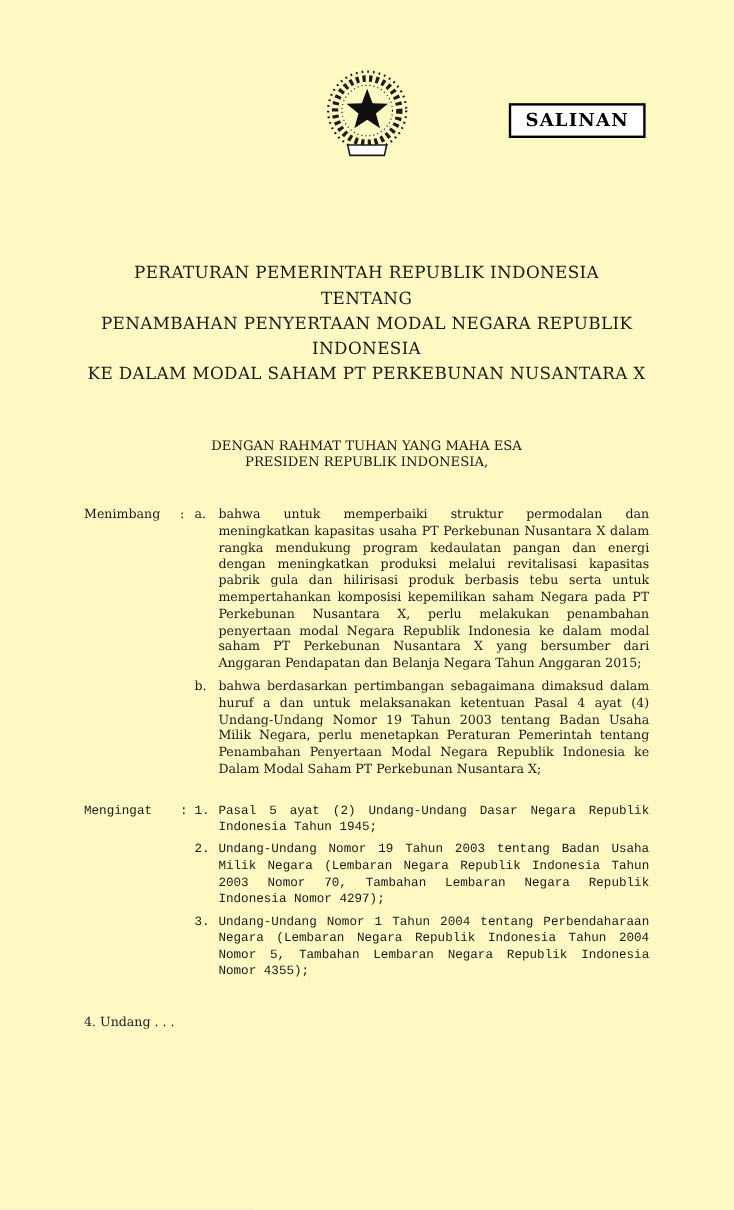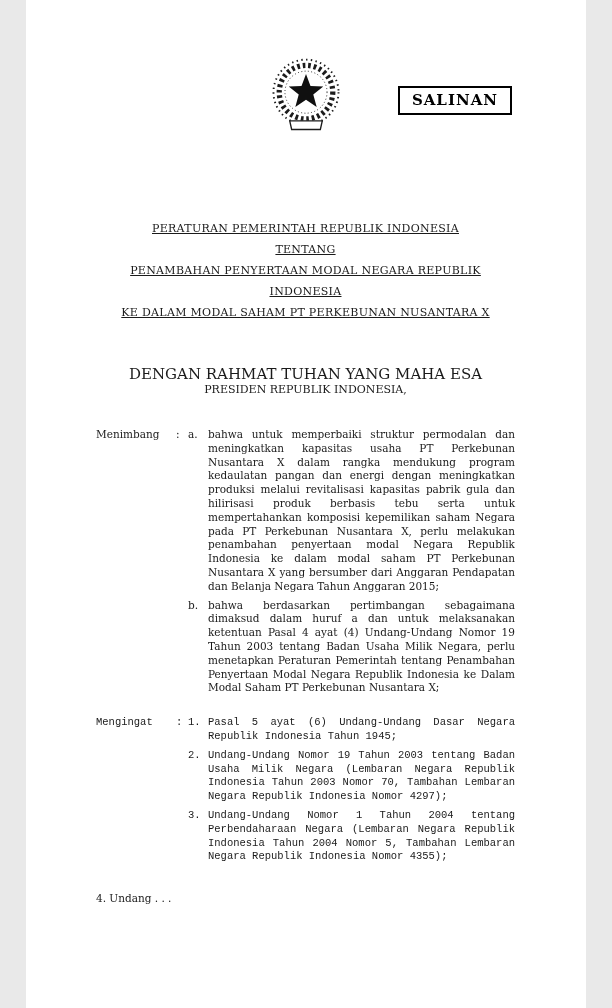--- a/index.html
+++ b/index.html
@@ -1,21 +1,21 @@
 <!DOCTYPE html>
 <html><head>
 <meta charset="utf-8">
 <style>
   * { margin:0; padding:0; box-sizing:border-box; }
   html,body { background:#e9e9e9; }
   .page {
     position:relative;
-    width:560px; height:1008px;
+    width:612px; height:1008px;
     margin:0 auto;
-    background:#ffffff;
+    background:#fef9c3;
     font-family:"DejaVu Serif", serif;
     color:#1a1a1a;
     overflow:hidden;
   }
 
   
   .stamp {
     position:absolute; top:86px; right:74px;
     border:2.5px solid #000;
     padding:3px 12px 4px 12px;
@@ -29,24 +29,24 @@
   .emblem svg { display:inline-block; }
   .emblem-caption { margin-top:3px; font-family:"DejaVu Sans", sans-serif; }
   .emblem-caption .l1 { font-size:8.5px; letter-spacing:3px; color:#3a3a3a; }
   .emblem-caption .l2 { font-size:8.5px; letter-spacing:1.5px; color:#8a8a8a; margin-top:1px; }
 
   
   .content {
     position:absolute; top:218px; left:70px; right:71px;
   }
   .title-block { text-align:center; }
-  .title-line { font-size:11px; line-height:21px; letter-spacing:0.3px;text-decoration:underline; }
+  .title-line { font-size:14px; line-height:21px; letter-spacing:0.3px; }
 
   .preamble { text-align:center; margin-top:42px; }
-  .preamble .p1 { font-size:15px; }
+  .preamble .p1 { font-size:11px; }
   .preamble .p2 { font-size:11px; }
 
   .clause {
     display:grid;
     grid-template-columns:80px 12px 20px 1fr;
     row-gap:5px;
     font-size:10.5px; line-height:13.8px;
   }
   .clause.first { margin-top:32px; }
   .clause.next  { margin-top:21px;font-family:Liberation Mono, monospace; }
@@ -101,21 +101,21 @@
       <div class="c-label"></div>
       <div class="c-colon"></div>
       <div class="c-marker">b.</div>
       <div class="c-text">bahwa berdasarkan pertimbangan sebagaimana dimaksud dalam huruf a dan untuk melaksanakan ketentuan Pasal 4 ayat (4) Undang-Undang Nomor 19 Tahun 2003 tentang Badan Usaha Milik Negara, perlu menetapkan Peraturan Pemerintah tentang Penambahan Penyertaan Modal Negara Republik Indonesia ke Dalam Modal Saham PT Perkebunan Nusantara X;</div>
     </div>
 
     <div class="clause next">
       <div class="c-label">Mengingat</div>
       <div class="c-colon">:</div>
       <div class="c-marker">1.</div>
-      <div class="c-text">Pasal 5 ayat (6) Undang-Undang Dasar Negara Republik Indonesia Tahun 1945;</div>
+      <div class="c-text">Pasal 5 ayat (2) Undang-Undang Dasar Negara Republik Indonesia Tahun 1945;</div>
 
       <div class="c-label"></div>
       <div class="c-colon"></div>
       <div class="c-marker">2.</div>
       <div class="c-text">Undang-Undang Nomor 19 Tahun 2003 tentang Badan Usaha Milik Negara (Lembaran Negara Republik Indonesia Tahun 2003 Nomor 70, Tambahan Lembaran Negara Republik Indonesia Nomor 4297);</div>
 
       <div class="c-label"></div>
       <div class="c-colon"></div>
       <div class="c-marker">3.</div>
       <div class="c-text">Undang-Undang Nomor 1 Tahun 2004 tentang Perbendaharaan Negara (Lembaran Negara Republik Indonesia Tahun 2004 Nomor 5, Tambahan Lembaran Negara Republik Indonesia Nomor 4355);</div>

